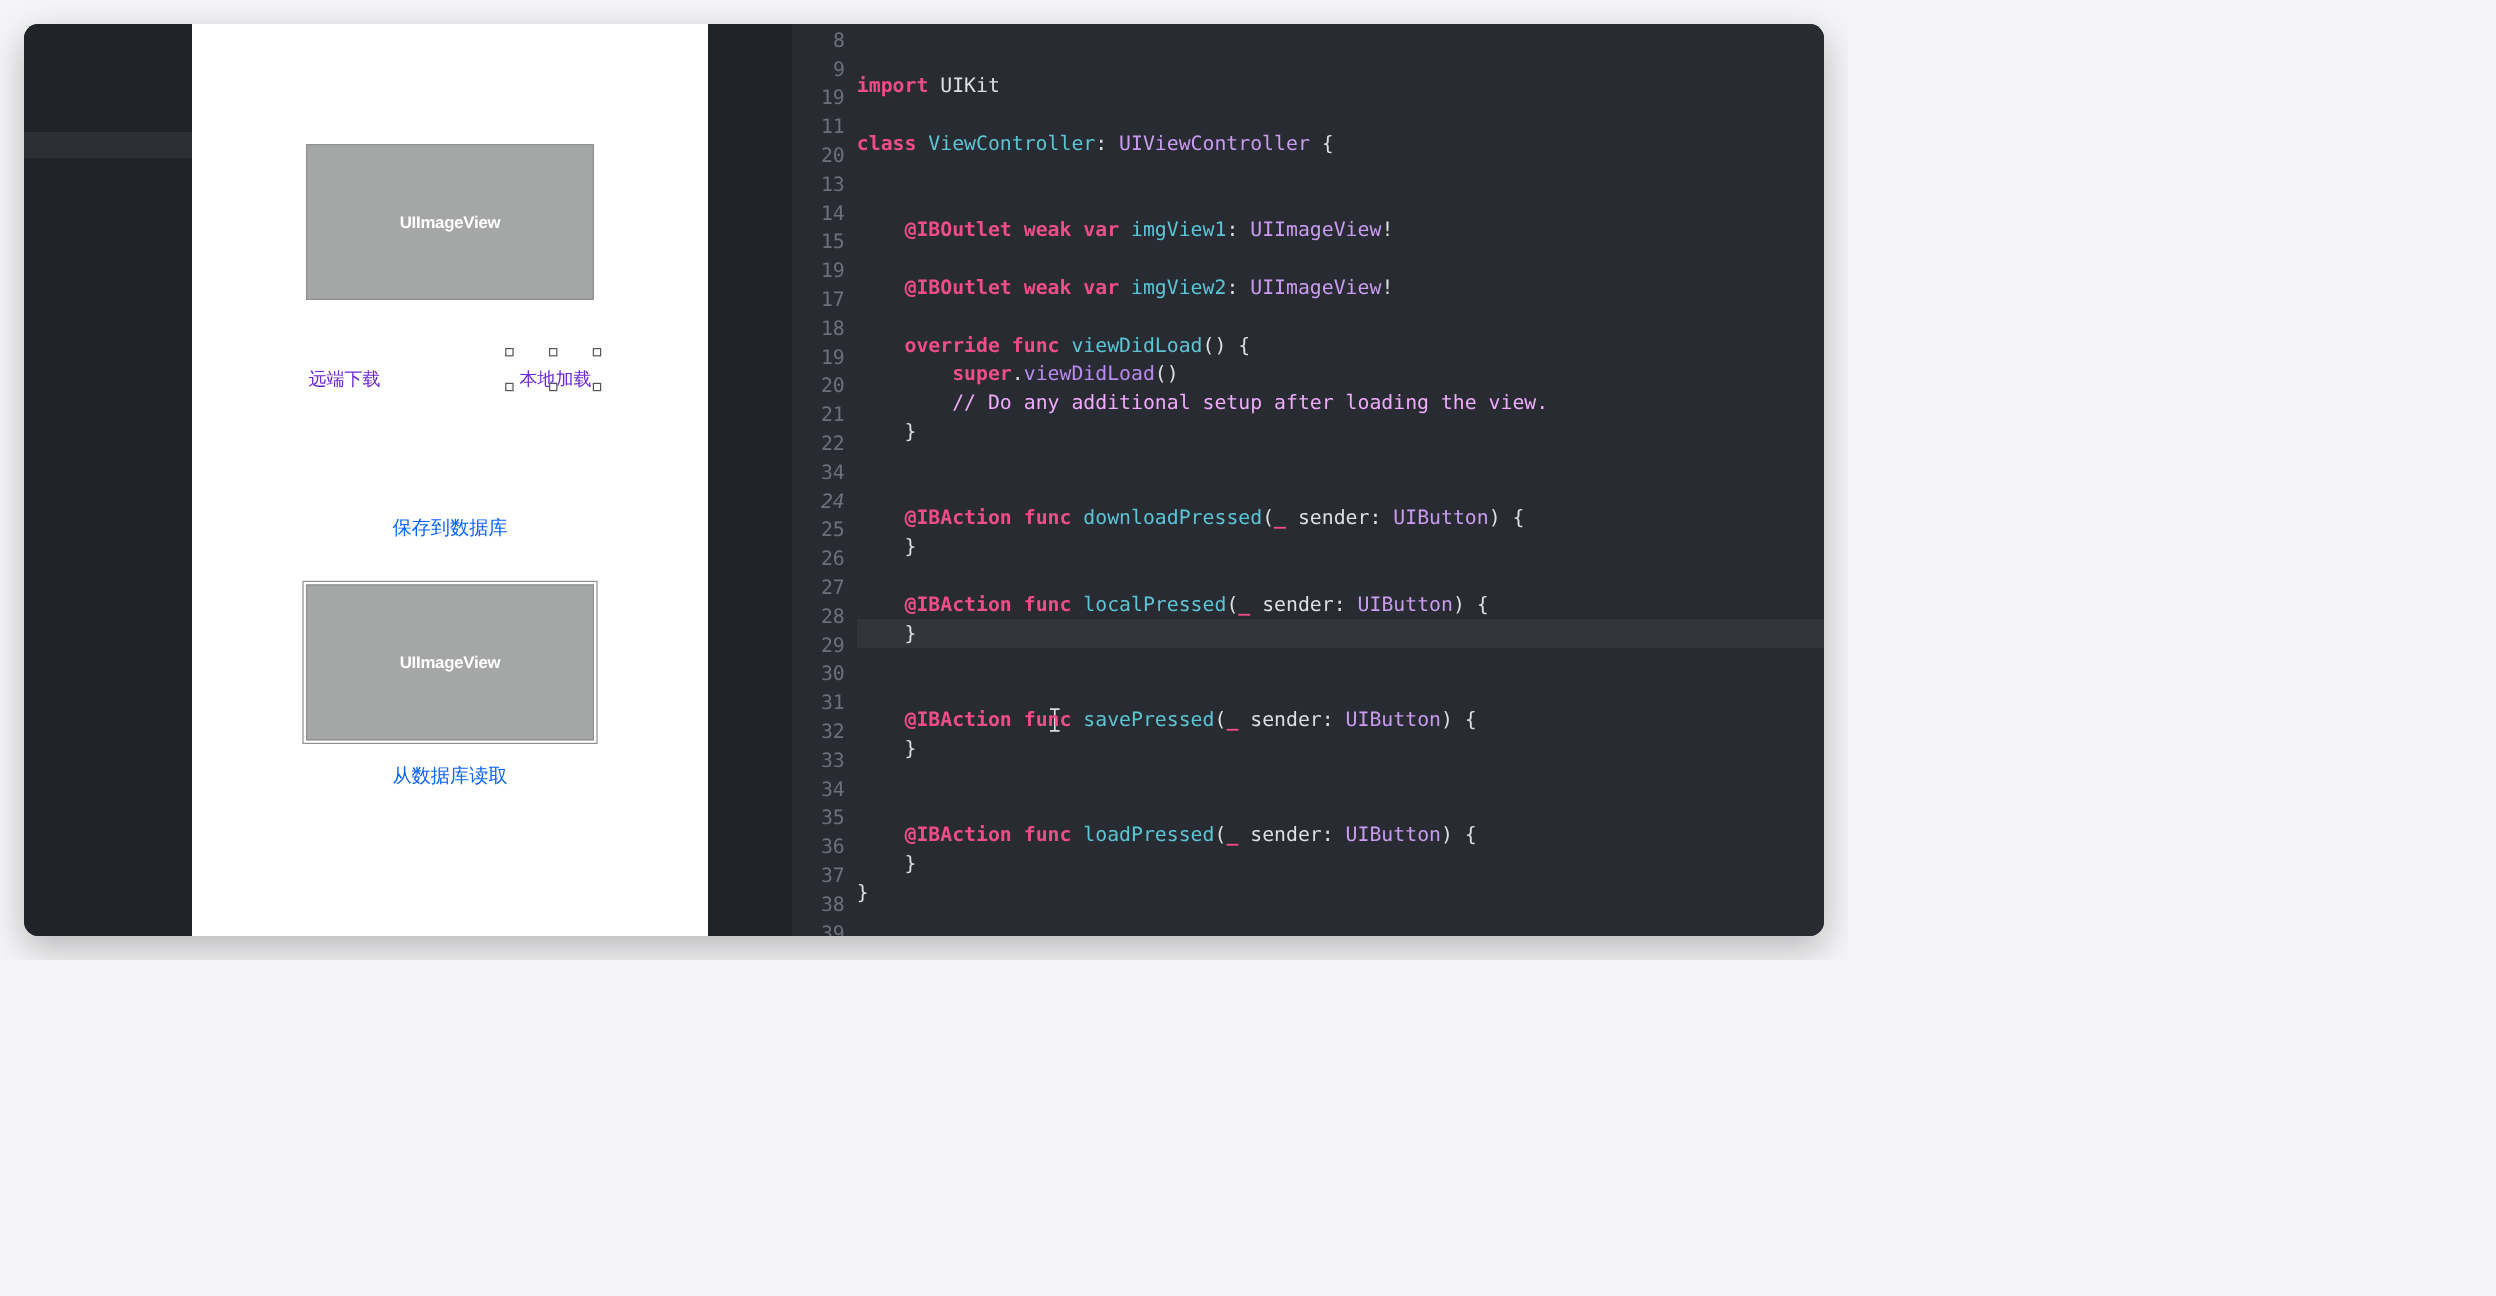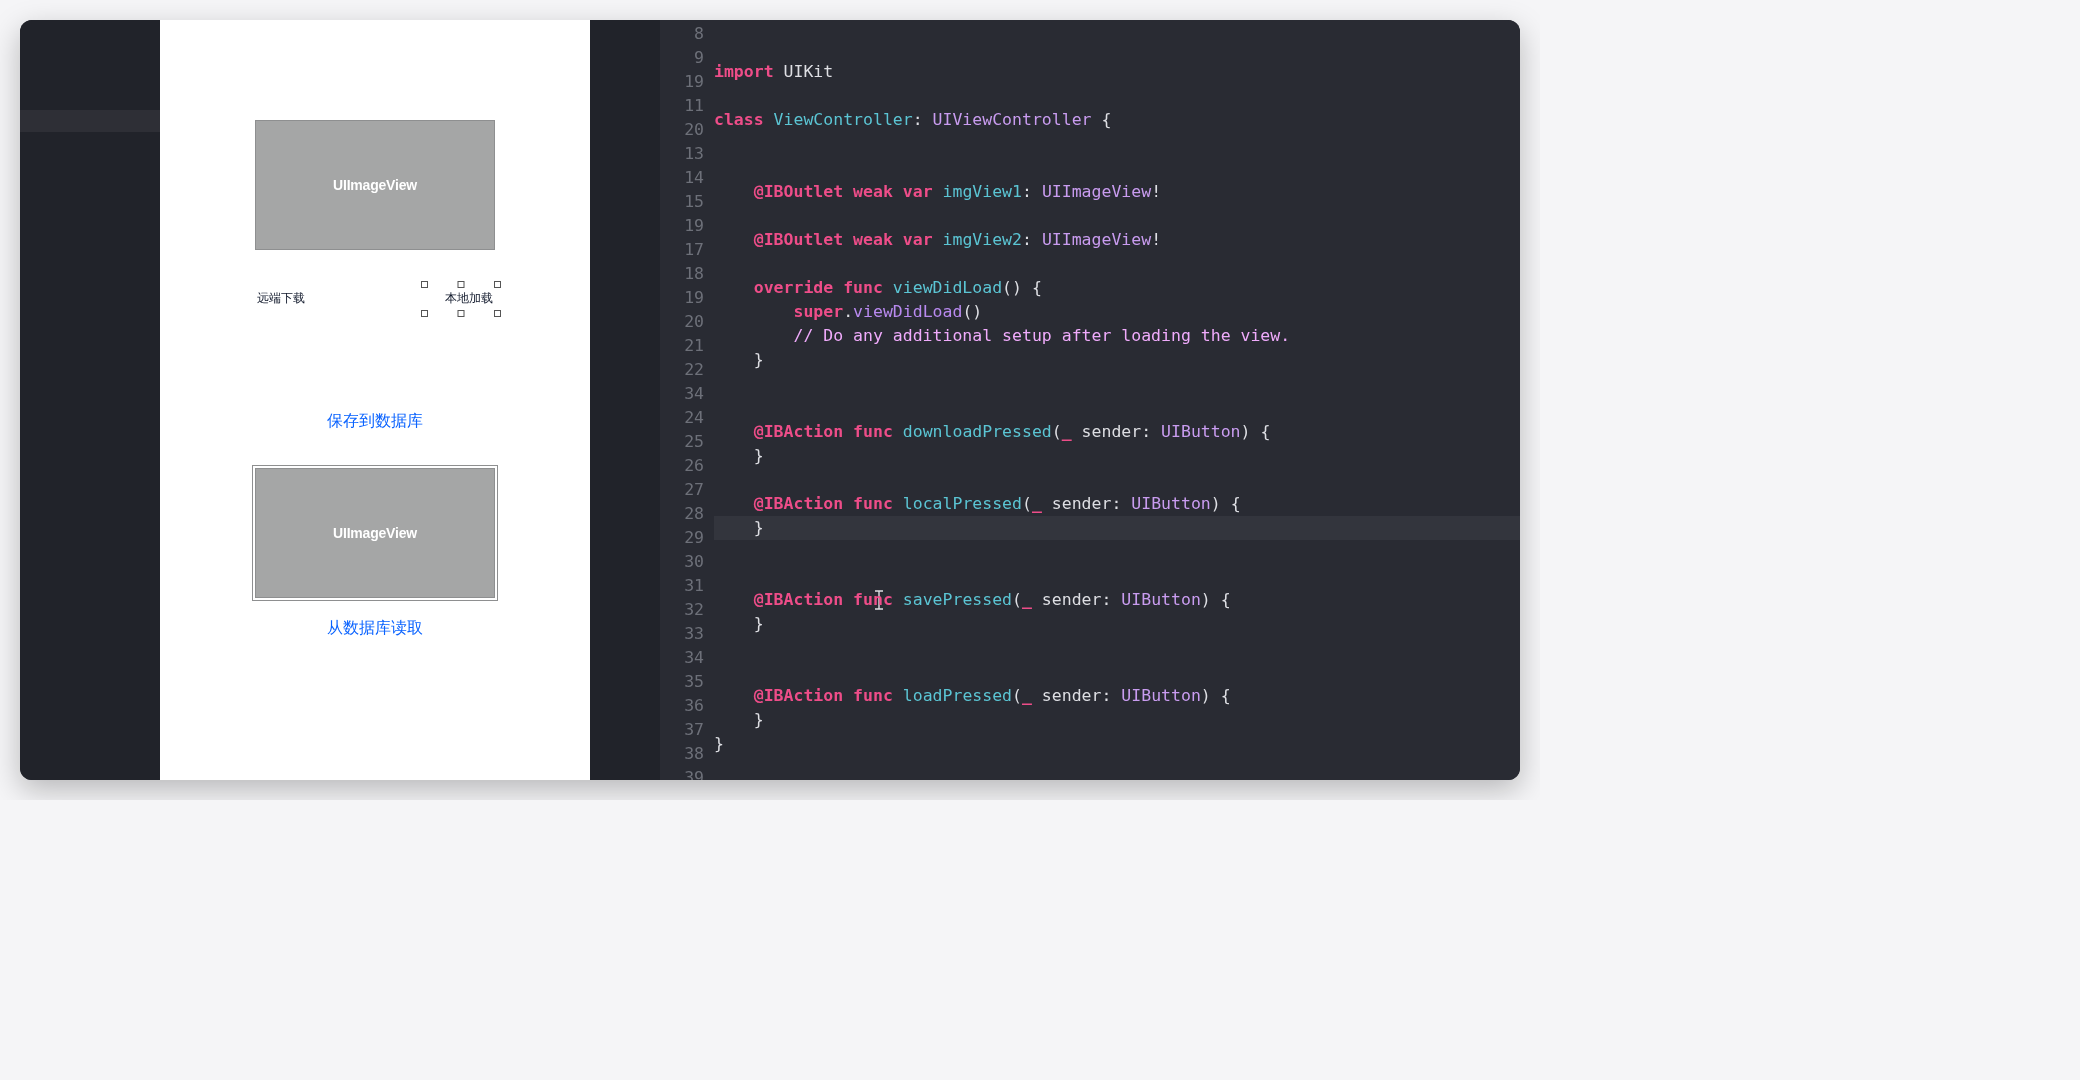--- a/index.html
+++ b/index.html
@@ -81,25 +81,26 @@
   .btn-row {
     width: 240px;
     display: flex;
     justify-content: space-between;
     align-items: center;
     margin-top: 36px;
     margin-bottom: 60px;
     position: relative;
   }
   .ib-link-btn {
-    color: #0f172a;
-    font-size: 12px;
+    color: #6d28d9;
+    font-size: 15px;
     cursor: default;
     padding: 4px 2px;
     white-space: nowrap;
+    margin-top: 17px;
   }
   .sel-handles {
     position: absolute;
     right: 0;
     top: 50%;
     transform: translate(6px, -50%);
     width: 80px;
     height: 36px;
     pointer-events: none;
   }
@@ -246,21 +247,21 @@
         <div style="position: relative; height: 24px;">
           <span class="lnno">19</span>
         </div>
         <span class="lnno">17</span>
         <span class="lnno">18</span>
         <span class="lnno">19</span>
         <span class="lnno">20</span>
         <span class="lnno">21</span>
         <span class="lnno">22</span>
         <span class="lnno">34</span>
-        <div style="position: relative; height: 24px;">
+        <div style="position: relative; height: 24px; font-style: italic;">
           <span class="lnno">24</span>
         </div>
         <span class="lnno">25</span>
         <span class="lnno">26</span>
         <div style="position: relative; height: 24px;">
           <span class="lnno">27</span>
         </div>
         <span class="lnno">28</span>
         <span class="lnno">29</span>
         <span class="lnno">30</span>

